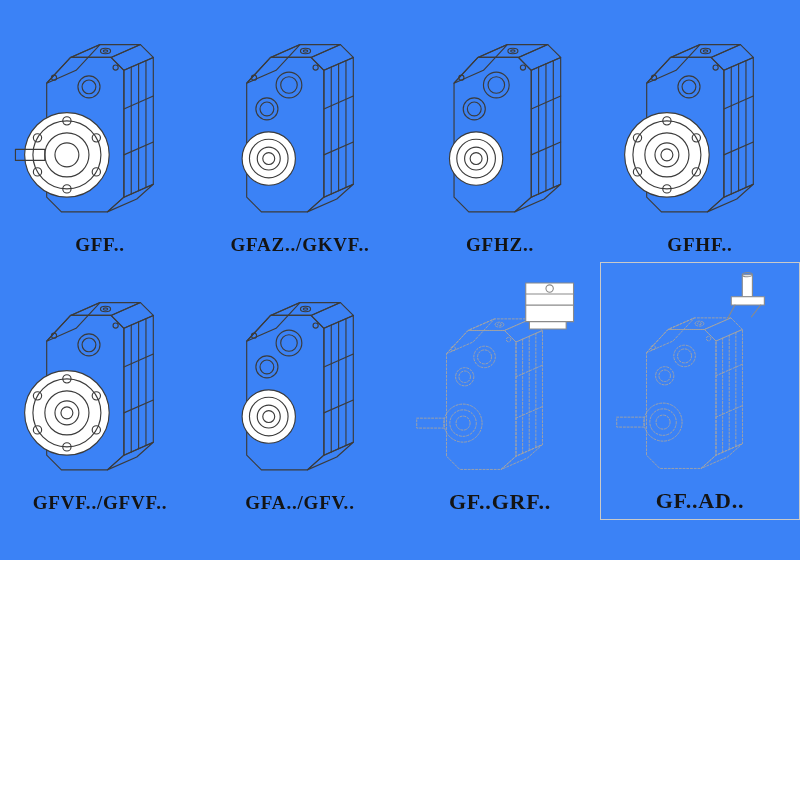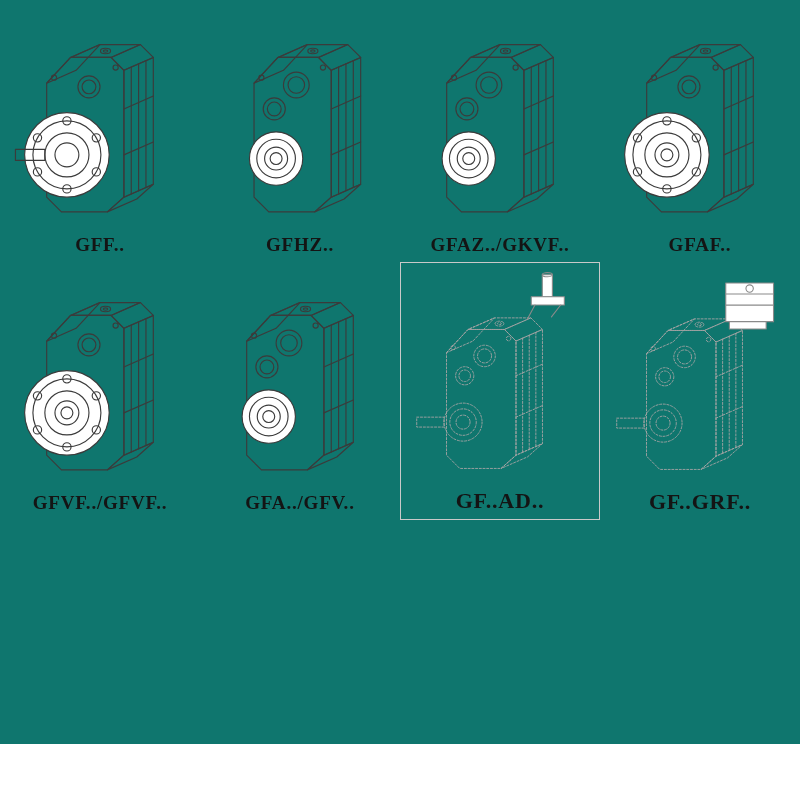--- a/index.html
+++ b/index.html
@@ -1,16 +1,16 @@
 <!DOCTYPE html>
 <html><head>
 <meta charset="utf-8">
 <style>
   html,body{margin:0;padding:0;background:#fff;}
-  #page{width:800px;height:744px;background:#0f766e;overflow:hidden;
+  #page{width:800px;height:560px;background:#3b82f6;overflow:hidden;
         font-family:"Liberation Serif",serif;
         display:grid;
         grid-template-columns:repeat(4,200px);
         grid-template-rows:262px 258px 280px;}
   .cell{display:flex;flex-direction:column;align-items:center;justify-content:flex-end;
         box-sizing:border-box;padding-bottom:6px;}
   .cell.boxed{border:1.5px solid #c9c9c9;}
   .label{font-weight:700;font-size:19px;letter-spacing:.8px;color:#141414;
          text-align:center;white-space:nowrap;line-height:1.1;margin-top:2px;}
   .label.lg{font-size:22px;}
@@ -164,83 +164,83 @@
   <div class="cell">
     <svg class="gb" viewBox="0 0 200 235" width="184" height="216">
       <use href="#housing"></use>
       <use href="#front-flange-shaft"></use>
     </svg>
     <div class="label">GFF..</div>
   </div>
 
   <div class="cell">
     <svg class="gb" viewBox="0 0 200 235" width="184" height="216">
+      <use href="#housing"></use>
+      <use href="#front-bore"></use>
+    </svg>
+    <div class="label">GFAZ../GKVF..</div>
+  </div>
+
+  <div class="cell">
+    <svg class="gb" viewBox="0 0 200 235" width="184" height="216">
       <g transform="translate(8,0)">
         <use href="#housing"></use>
         <use href="#front-bore"></use>
       </g>
     </svg>
     <div class="label">GFHZ..</div>
   </div>
 
   <div class="cell">
     <svg class="gb" viewBox="0 0 200 235" width="184" height="216">
       <use href="#housing"></use>
+      <use href="#front-flange-hollow"></use>
+    </svg>
+    <div class="label">GFHF..</div>
+  </div>
+
+
+
+
+
+  <div class="cell">
+    <svg class="gb" viewBox="0 0 200 235" width="184" height="216">
+      <use href="#housing"></use>
+      <use href="#front-flange-hollow"></use>
+    </svg>
+    <div class="label">GFVF../GFVF..</div>
+  </div>
+
+  <div class="cell">
+    <svg class="gb" viewBox="0 0 200 235" width="184" height="216">
+      <use href="#housing"></use>
       <use href="#front-bore"></use>
     </svg>
-    <div class="label">GFAZ../GKVF..</div>
-  </div>
-
-  <div class="cell">
-    <svg class="gb" viewBox="0 0 200 235" width="184" height="216">
-      <use href="#housing"></use>
-      <use href="#front-flange-hollow"></use>
-    </svg>
-    <div class="label">GFAF..</div>
-  </div>
-
-
-
-
-
-  <div class="cell">
-    <svg class="gb" viewBox="0 0 200 235" width="184" height="216">
-      <use href="#housing"></use>
-      <use href="#front-flange-hollow"></use>
-    </svg>
-    <div class="label">GFVF../GFVF..</div>
-  </div>
-
-  <div class="cell">
-    <svg class="gb" viewBox="0 0 200 235" width="184" height="216">
-      <use href="#housing"></use>
-      <use href="#front-bore"></use>
-    </svg>
     <div class="label">GFA../GFV..</div>
+  </div>
+
+  <div class="cell">
+    <svg class="gb" viewBox="0 0 200 235" width="184" height="216">
+      <g class="ghost-housing" transform="translate(4,24) scale(0.9)">
+        <use href="#housing"></use>
+        <use href="#front-ghost"></use>
+      </g>
+      <g class="adapter">
+          <use href="#adapter-box"></use>
+        </g>
+    </svg>
+    <div class="label lg">GF..GRF..</div>
   </div>
 
   <div class="cell boxed">
     <svg class="gb" viewBox="0 0 200 235" width="184" height="216">
       <g class="ghost-housing" transform="translate(4,24) scale(0.9)">
         <use href="#housing"></use>
         <use href="#front-ghost"></use>
       </g>
       <g class="adapter">
           <use href="#adapter-shaft"></use>
         </g>
     </svg>
     <div class="label lg">GF..AD..</div>
   </div>
 
-  <div class="cell">
-    <svg class="gb" viewBox="0 0 200 235" width="184" height="216">
-      <g class="ghost-housing" transform="translate(4,24) scale(0.9)">
-        <use href="#housing"></use>
-        <use href="#front-ghost"></use>
-      </g>
-      <g class="adapter">
-          <use href="#adapter-box"></use>
-        </g>
-    </svg>
-    <div class="label lg">GF..GRF..</div>
-  </div>
-
 </div>
 
 </body></html>

